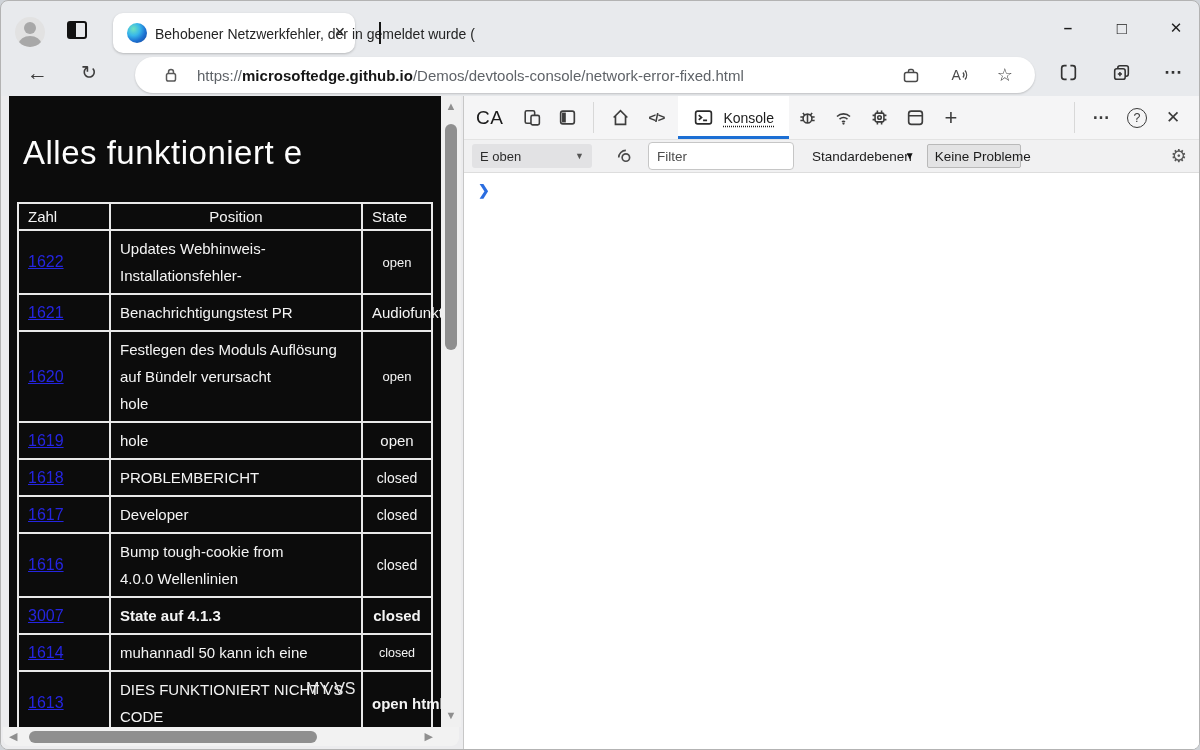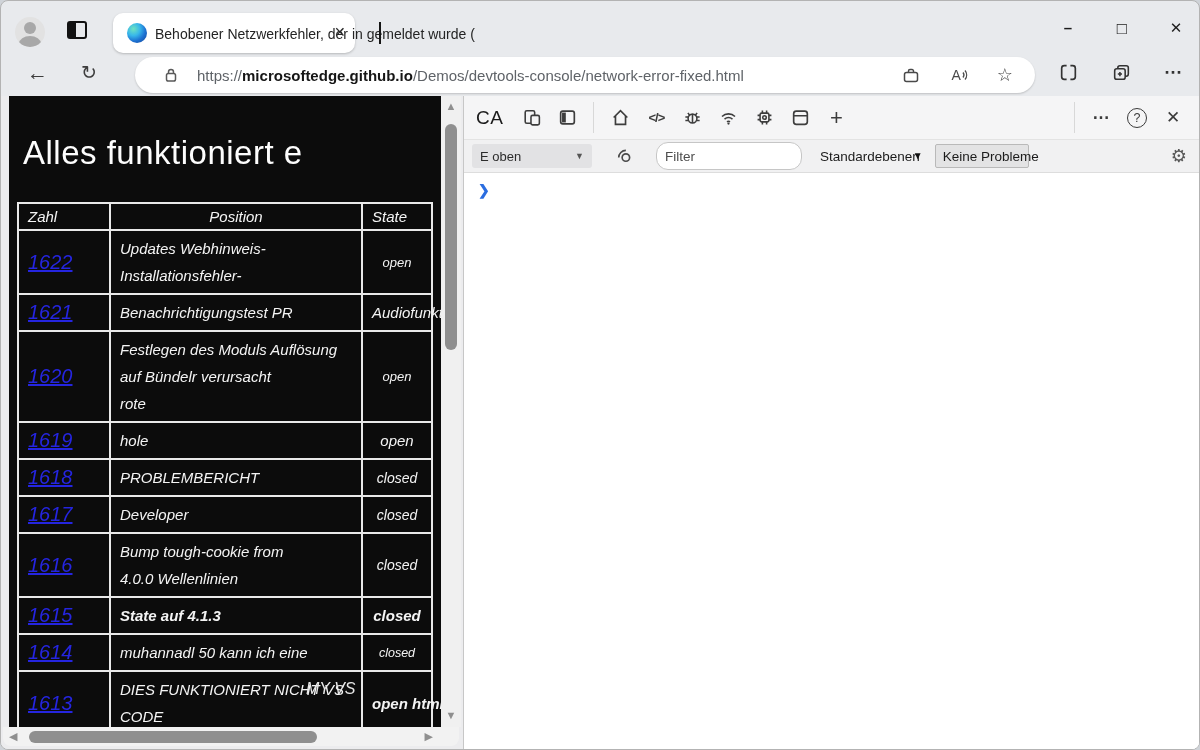--- a/index.html
+++ b/index.html
@@ -49,27 +49,27 @@
   .more-icon::before{content:"\22EF";}
 
   
   .content{position:absolute;left:0;top:95px;right:0;bottom:0;display:flex;}
   .page{position:relative;width:462px;background:#ececee;flex:0 0 auto;}
   .page-black{position:absolute;left:8px;top:0;width:432px;height:631px;background:#0c0c0c;overflow:hidden;color:#f4f4f4;}
 
   .page-heading{margin:38px 0 0 14px;font-size:33px;font-weight:400;color:#fdfdfd;letter-spacing:.5px;}
 
   table.issues{border-collapse:collapse;table-layout:fixed;margin:30px 0 0 8px;width:414px;
-    border:2px solid #84cc16;font-style:italic;}
+    border:2px solid #84cc16;}
   table.issues col.c1{width:92px;} table.issues col.c2{width:252px;} table.issues col.c3{width:70px;}
   table.issues th,table.issues td{border:2px solid #e9e9e9;padding:4px 9px;font-size:15px;
     font-weight:400;vertical-align:middle;}
   table.issues th{height:26px;}
   th.h-zahl{text-align:left;} th.h-pos{text-align:center;} th.h-state{text-align:left;}
-  td .num{color:#2525e0;text-decoration:underline;font-size:20px;}
+  td .num{color:#2525e0;text-decoration:underline;font-size:16px;}
   td .pos{white-space:pre-line;line-height:27px;display:block;}
   td.c-state{white-space:nowrap;overflow:visible;position:relative;}
   td .state{display:block;text-align:center;}
   tr.r1622 .state,tr.r1620 .state{font-size:13px;}
   tr.r1618 .state,tr.r1617 .state,tr.r1616 .state{font-size:14px;}
   tr.r1615 .pos,tr.r1615 .state{font-weight:bold;}
   tr.r1614 .state{font-size:12.5px;}
   tr.r1613 .state{font-size:15px;font-weight:bold;}
   .ghost-overlay{position:absolute;left:175px;top:8px;font-size:16px;color:#e8e8e8;white-space:nowrap;margin-left:20px;}
 
@@ -106,21 +106,21 @@
   .dt-help::before{content:"?";}
   .dt-close{font-size:17px;color:#3a3a3a;}
   .dt-close::before{content:"\2715";}
 
   .dt-toolbar{height:33px;background:#f1f1f2;border-bottom:1px solid #ddd;display:flex;align-items:center;padding:0 12px 0 8px;}
   .ctx-select{width:120px;height:24px;background:#e2e2e4;border-radius:3px;display:flex;align-items:center;
     font-size:13px;color:#2c2c2c;padding:0 8px;position:relative;}
   .ctx-caret{position:absolute;right:8px;font-size:9px;color:#555;}
   .ctx-caret::before{content:"\25BC";}
   .eye-btn{margin-left:22px;display:flex;}
-  .filter-input{margin-left:20px;width:146px;height:28px;border:1px solid #c6c6c6;border-radius:12px;
+  .filter-input{margin-left:12px;width:146px;height:28px;border:1px solid #c6c6c6;border-radius:4px;
     font-size:13.5px;padding:0 8px;font-family:"Liberation Sans",sans-serif;color:#222;background:#fff;}
   .filter-input::placeholder{color:#4d4d4d;opacity:1;}
   .levels{margin-left:18px;font-size:13.5px;color:#1b1b1b;white-space:nowrap;position:relative;}
   .levels-caret{font-size:10px;color:#111;margin-left:-7px;vertical-align:2px;}
   .levels-caret::before{content:"\25BC";}
   .issues-badge{margin-left:12px;width:94px;height:24px;background:#e3e3e4;border:1px solid #b9b9b9;border-radius:2px;
     font-size:13.5px;color:#1b1b1b;display:flex;align-items:center;padding:0 7px;white-space:nowrap;overflow:visible;}
   .dt-gear{margin-left:auto;font-size:18px;color:#585858;}
   .dt-gear::before{content:"\2699";}
 
@@ -233,21 +233,21 @@
                 </td>
     <td class="c-state">
                   <span class="state">Audiofunktio</span>
                 </td>
   </tr>
               <tr class="r1620">
     <td class="c-num"><a href="#" class="num">1620</a></td>
     <td class="c-pos">
                   <span class="pos">Festlegen des Moduls Auflösung
 auf Bündelr verursacht
-rote</span>
+hole</span>
                 </td>
     <td class="c-state">
                   <span class="state">open</span>
                 </td>
   </tr>
               <tr class="r1619">
     <td class="c-num"><a href="#" class="num">1619</a></td>
     <td class="c-pos">
                   <span class="pos">hole</span>
                 </td>
@@ -277,21 +277,21 @@
     <td class="c-num"><a href="#" class="num">1616</a></td>
     <td class="c-pos">
                   <span class="pos">Bump tough-cookie from
 4.0.0 Wellenlinien</span>
                 </td>
     <td class="c-state">
                   <span class="state">closed</span>
                 </td>
   </tr>
               <tr class="r1615">
-    <td class="c-num"><a href="#" class="num">1615</a></td>
+    <td class="c-num"><a href="#" class="num">3007</a></td>
     <td class="c-pos">
                   <span class="pos">State auf 4.1.3</span>
                 </td>
     <td class="c-state">
                   <span class="state">closed</span>
                 </td>
   </tr>
               <tr class="r1614">
     <td class="c-num"><a href="#" class="num">1614</a></td>
     <td class="c-pos">
@@ -347,20 +347,28 @@
         <span class="dt-sep"></span>
         <span class="dt-iconbtn">
           <svg class="ic" width="21" height="21" viewBox="0 0 20 20" fill="none" stroke="#3d3d3d" stroke-width="1.6">
             <path d="M3.5 10 L10 3.5 L16.5 10"></path>
             <path d="M5.2 8.6 V16.5 H14.8 V8.6"></path>
           </svg>
         </span>
         <span class="dt-iconbtn">
           <span class="code-glyph"></span>
         </span>
+        <div class="dt-tab-active">
+          <svg class="ic" width="21" height="21" viewBox="0 0 20 20" fill="none" stroke="#2a2a2a" stroke-width="1.6">
+            <rect x="2.5" y="4" width="15" height="12" rx="2"></rect>
+            <path d="M5.5 7.8 l2.6 2.2 -2.6 2.2"></path>
+            <path d="M9.6 12.8 h3.8"></path>
+          </svg>
+          <span class="dt-tab-label">Konsole</span>
+        </div>
         <span class="dt-iconbtn">
           <svg class="ic" width="21" height="21" viewBox="0 0 20 20" fill="none" stroke="#3d3d3d" stroke-width="1.5">
             <circle cx="10" cy="11" r="4.2"></circle>
             <path d="M7.3 7.8 L5.6 5.6 M12.7 7.8 L14.4 5.6 M5.8 9.5 H3.2 M5.8 12.8 H3.2 M14.2 9.5 H16.8 M14.2 12.8 H16.8 M10 6.8 V15.2"></path>
           </svg>
         </span>
         <span class="dt-iconbtn">
           <svg class="ic" width="21" height="21" viewBox="0 0 20 20" fill="none" stroke="#3d3d3d" stroke-width="1.5">
             <path d="M3.8 9 a9 9 0 0 1 12.4 0"></path>
             <path d="M6.2 11.6 a6 6 0 0 1 7.6 0"></path>

